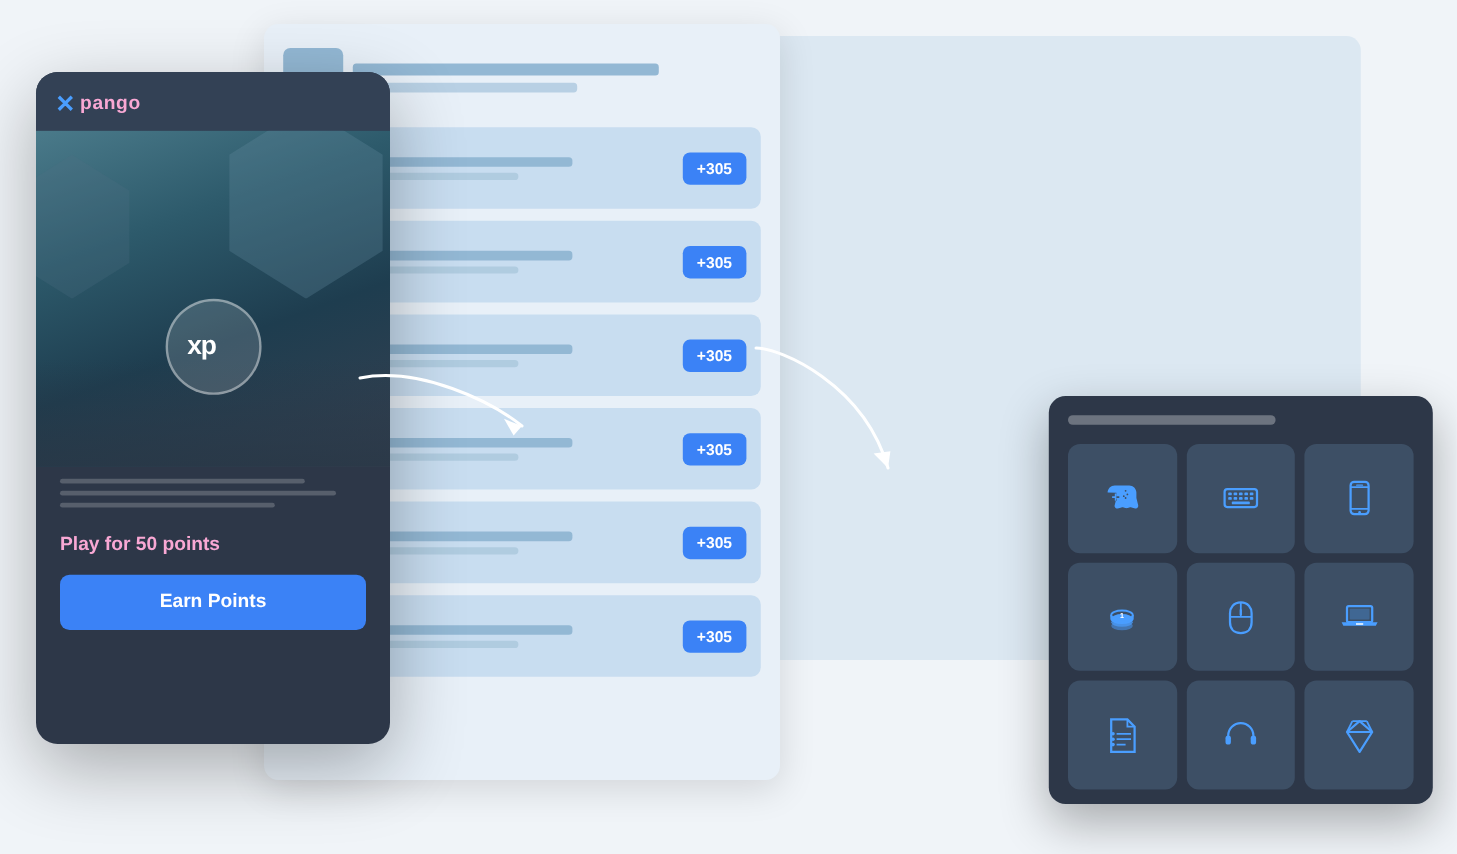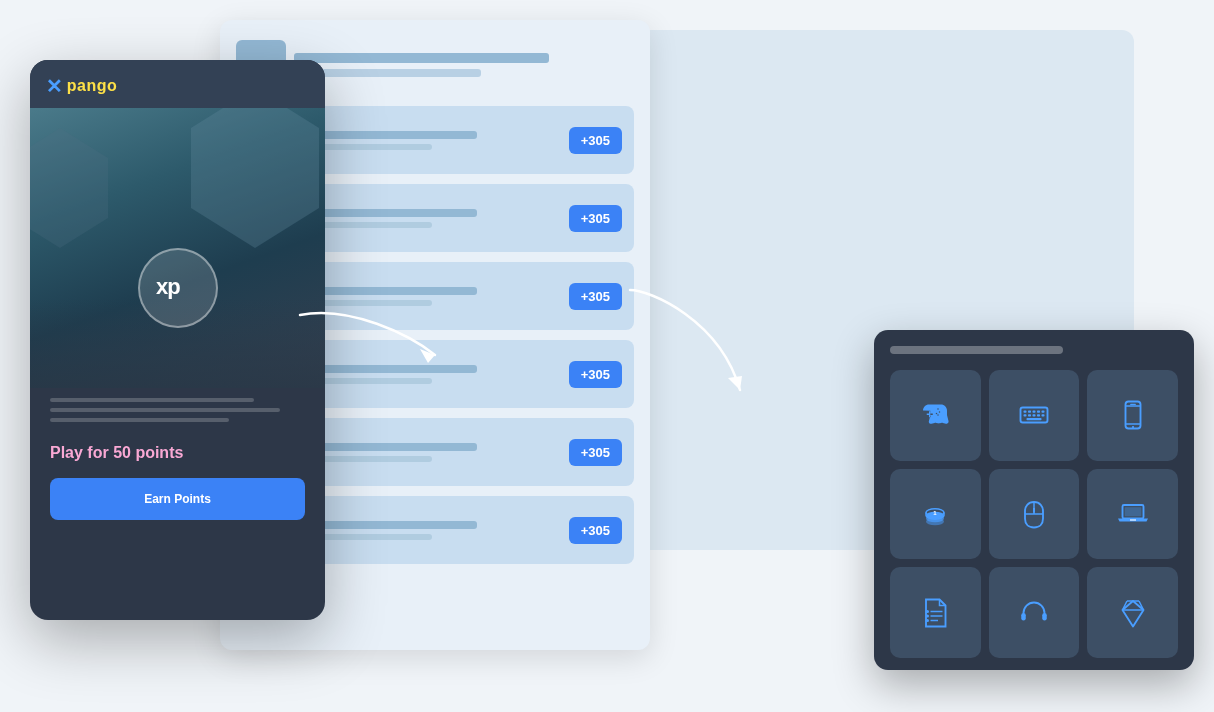--- a/index.html
+++ b/index.html
@@ -49,21 +49,21 @@
       gap: 4px;
     }
 
     .xpango-logo .x-icon {
       color: #4a9eff;
       font-size: 20px;
       font-weight: 900;
     }
 
     .xpango-logo .logo-text {
-      color: #fde047;
+      color: #f9a8d4;
       font-size: 16px;
       font-weight: 600;
       letter-spacing: 0.5px;
     }
 
     .phone-hero {
       position: relative;
       height: 280px;
       background: linear-gradient(160deg, #4a7a8a 0%, #2d5a6b 30%, #1e3d4f 60%, #374151 100%);
       overflow: hidden;
@@ -133,21 +133,21 @@
       text-align: left;
     }
 
     .earn-btn {
       width: 100%;
       background: #3b82f6;
       color: #fff;
       border: none;
       border-radius: 8px;
       padding: 14px 20px;
-      font-size: 12px;
+      font-size: 16px;
       font-weight: 600;
       cursor: pointer;
       text-align: center;
     }
 
     .phone-menu-lines {
       padding: 10px 20px 0;
     }
 
     .menu-line {

